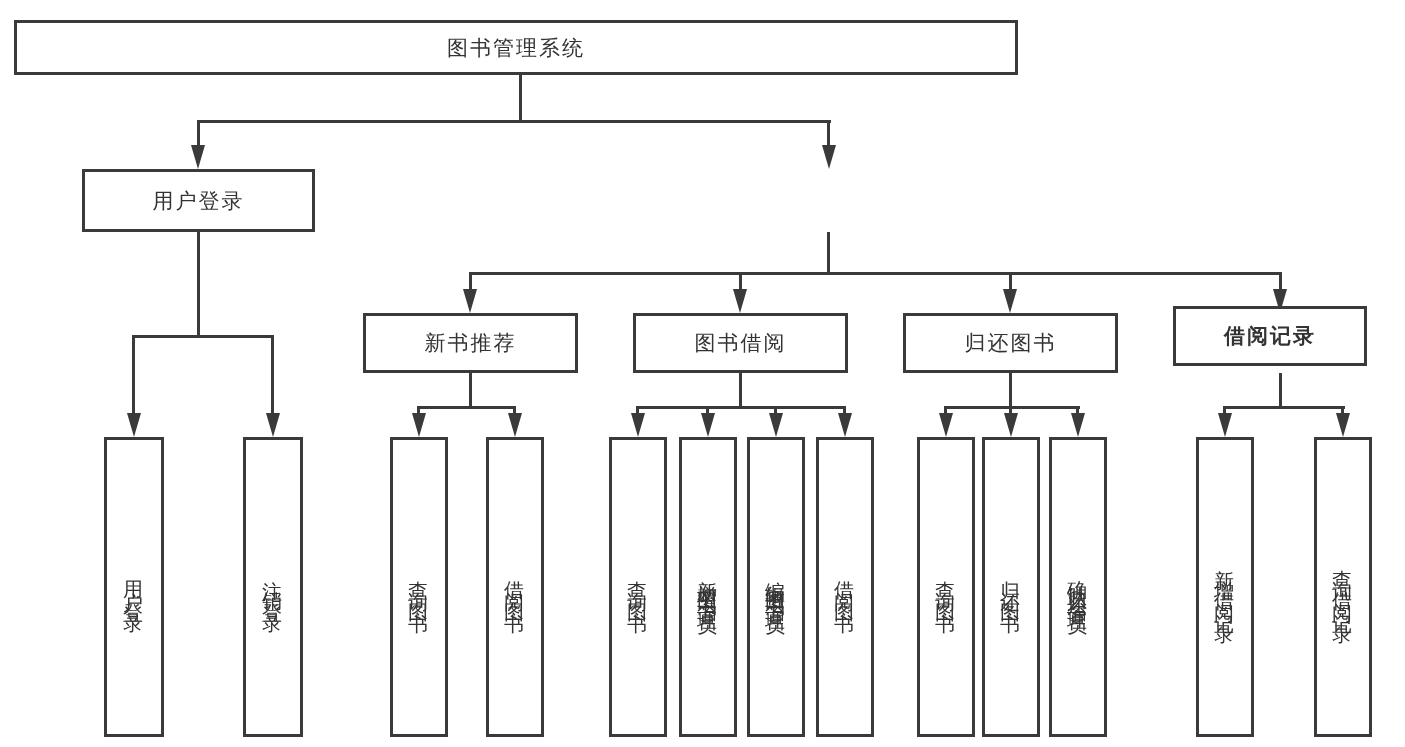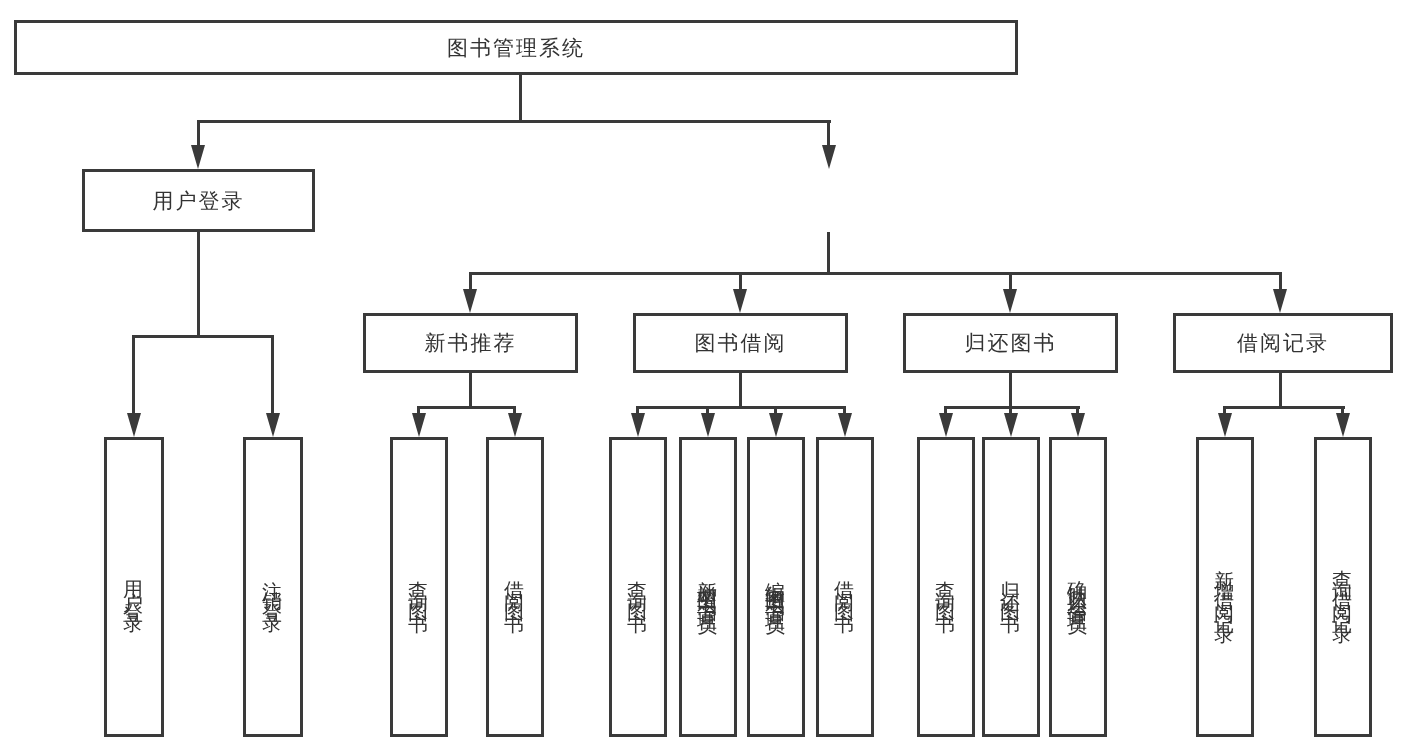--- a/index.html
+++ b/index.html
@@ -103,21 +103,21 @@
 
   <div class="box" style="left:633px; top:313px; width:215px; height:60px;">
     <span class="label">图书借阅</span>
   </div>
   <div class="box" style="left:363px; top:313px; width:215px; height:60px;">
     <span class="label">新书推荐</span>
   </div>
   <div class="box" style="left:903px; top:313px; width:215px; height:60px;">
     <span class="label">归还图书</span>
   </div>
-  <div class="box" style="left:1173px; top:313px; width:220px; height:60px;">
+  <div class="box" style="left:1173px; top:306px; width:194px; height:60px;font-weight:bold;">
     <span class="label">借阅记录</span>
   </div>
 
   <div class="vline" style="left:469px; top:373px; height:36px;"></div>
   <div class="hline" style="left:417px; top:406px; width:99px;"></div>
   <div class="vline" style="left:417px; top:406px; height:14px;"></div>
   <div class="arrow" style="left:412px; top:413px;"></div>
   <div class="vline" style="left:513px; top:406px; height:14px;"></div>
   <div class="arrow" style="left:508px; top:413px;"></div>
   <div class="box v" style="left:390px; top:437px; width:58px; height:300px;">

